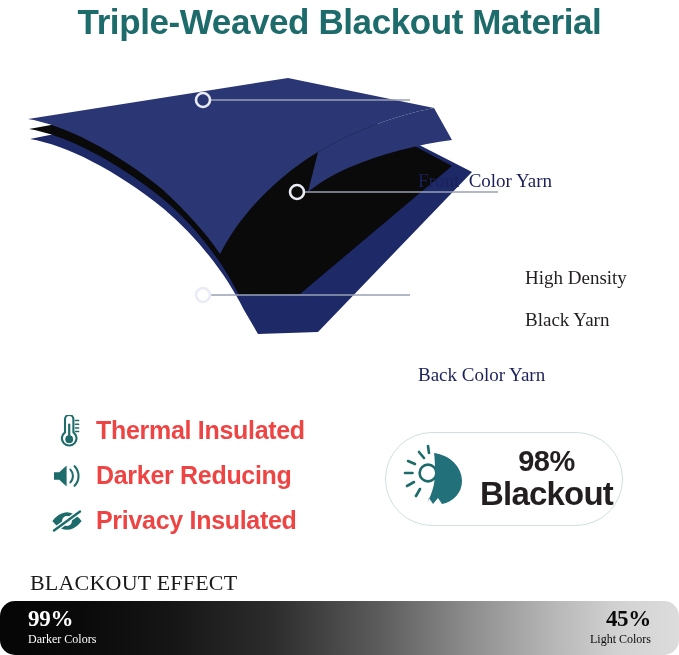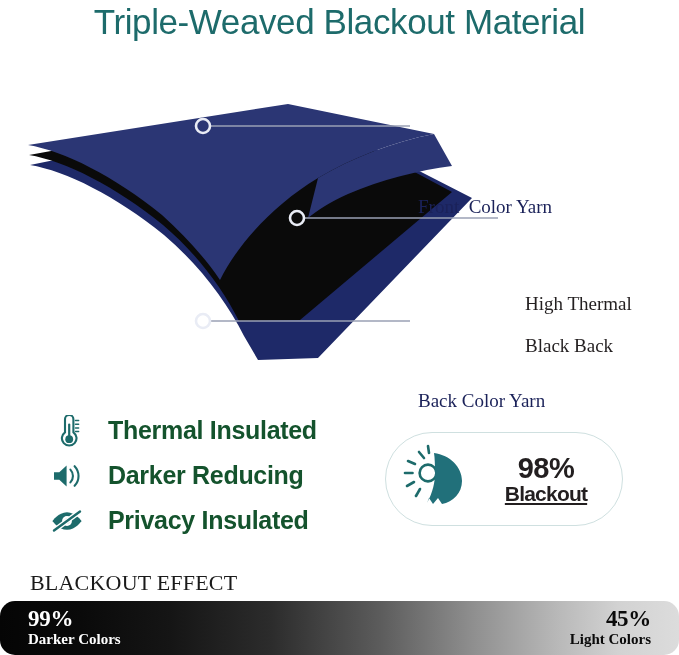--- a/index.html
+++ b/index.html
@@ -17,31 +17,31 @@
   }
 
   
   .title {
     position: absolute;
     top: 2px;
     left: 0;
     width: 679px;
     text-align: center;
     font-family: "Liberation Sans", sans-serif;
-    font-weight: normal;
+    font-weight: bold;
     font-size: 35px;
     letter-spacing: -0.4px;
     color: #1d6b6b;
     white-space: nowrap;
   }
 
   
   .diagram {
     position: absolute;
-    top: 92px;
+    top: 66px;
     left: 0;
     width: 627px;
     height: 280px;
   }
   .diagram svg { display: block; }
 
   .lead-label {
     position: absolute;
     font-family: "Liberation Serif", serif;
     font-size: 19px;
@@ -72,23 +72,23 @@
     height: 36px;
     display: flex;
     align-items: center;
     justify-content: center;
     flex: 0 0 42px;
   }
   .feature-label {
     font-family: "Liberation Sans", sans-serif;
     font-size: 25px;
     font-weight: bold;
-    color: #14532d;
+    color: #ef4444;
     letter-spacing: -0.3px;
-    margin-left: 20px;
+    margin-left: 8px;
     white-space: nowrap;
   }
 
   
   .badge {
     position: absolute;
     left: 385px;
     top: 432px;
     width: 238px;
     height: 94px;
@@ -109,21 +109,21 @@
   .badge-text {
     flex: 1;
     text-align: center;
     font-family: "Liberation Sans", sans-serif;
     font-weight: bold;
     color: #231f20;
     line-height: 1.05;
     padding-right: 10px;
   }
   .badge-pct { font-size: 29px; display: block; letter-spacing: -0.5px; }
-  .badge-word { font-size: 21px; display: block; letter-spacing: -0.8px; text-decoration: underline; }
+  .badge-word { font-size: 33px; display: block; letter-spacing: -0.8px; }
 
   
   .effect-heading {
     position: absolute;
     left: 30px;
     top: 570px;
     font-family: "Liberation Serif", serif;
     font-size: 22px;
     color: #1a1a1a;
     letter-spacing: 0.2px;
@@ -167,22 +167,22 @@
   }
   .effect-pct {
     display: block;
     font-size: 23px;
     font-weight: bold;
     line-height: 24px;
     letter-spacing: -0.3px;
   }
   .effect-sub {
     display: block;
-    font-size: 15px;
-    font-weight: bold;
+    font-size: 12px;
+    font-weight: normal;
     line-height: 17px;
   }
 </style>
 </head>
 <body>
 
 <div class="title">Triple-Weaved Blackout Material</div>
 
 <div class="diagram">
   <svg width="679" height="280" viewBox="0 0 679 280" xmlns="http://www.w3.org/2000/svg">
@@ -321,22 +321,22 @@
         <circle cx="203" cy="34" r="7"></circle>
         <circle cx="297" cy="126" r="7"></circle>
         <circle cx="203" cy="229" r="7"></circle>
       </g>
     </g>
   </svg>
 
   <div class="lead-label lead-navy" id="label-front">Front  Color Yarn</div>
 
   <div class="lead-label lead-dark" id="label-middle">
-    <span>High Thermal</span><br>
-    <span>Black Back</span>
+    <span>High Density</span><br>
+    <span>Black Yarn</span>
   </div>
 
   <div class="lead-label lead-navy" id="label-back">Back Color Yarn</div>
 </div>
 
 <div class="features">
 
   <div class="feature-row">
     <span class="feature-icon">
       <svg width="26" height="32" viewBox="0 0 26 32" xmlns="http://www.w3.org/2000/svg">

